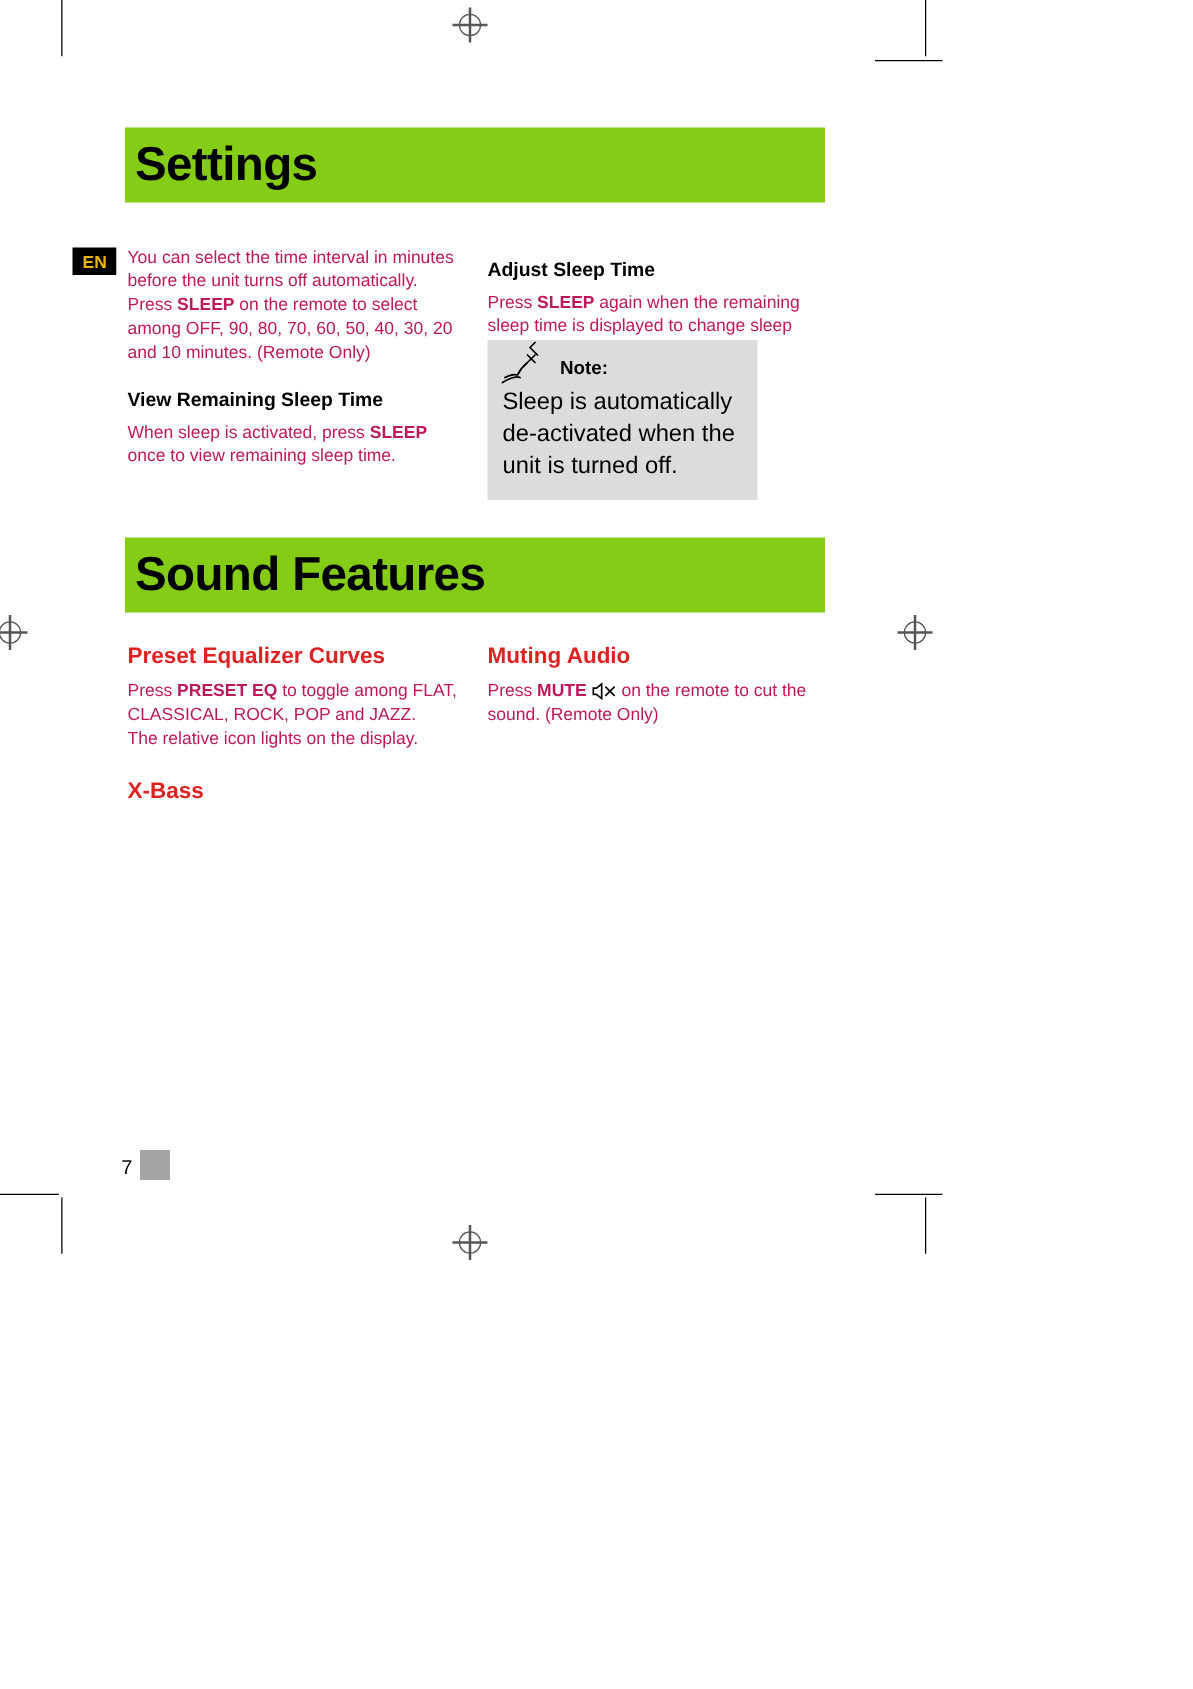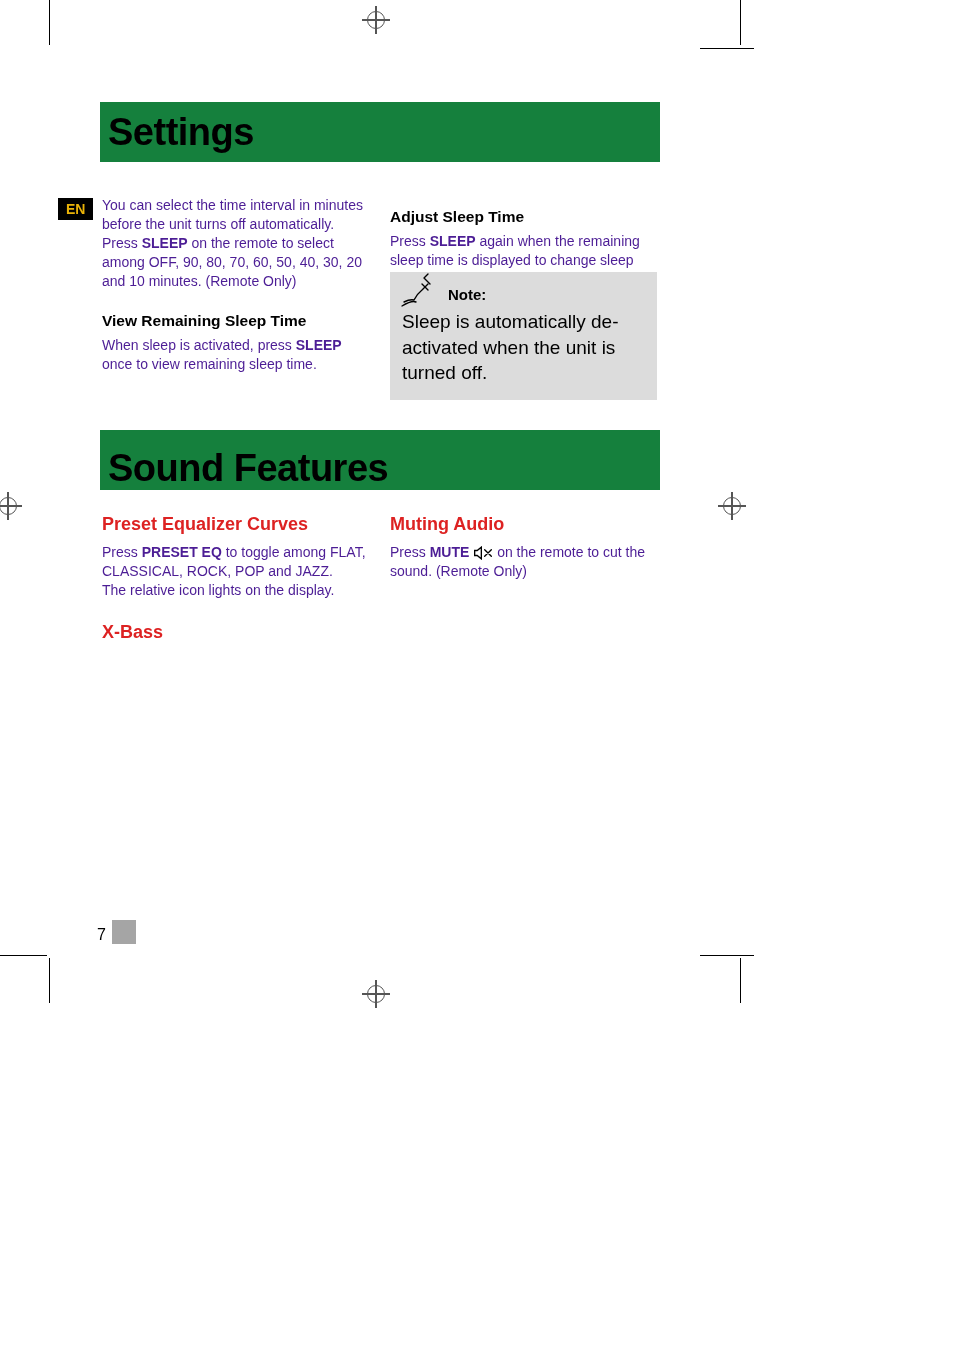--- a/index.html
+++ b/index.html
@@ -27,21 +27,21 @@
   .reg-mark::after  { top: 13px; left: 0; height: 2px; width: 28px; }
   .reg-mark .circ {
     position: absolute;
     left: 5px; top: 5px;
     width: 18px; height: 18px;
     border: 1px solid #555;
     border-radius: 50%;
   }
   .banner {
     position: absolute;
-    background: #15803d;
+    background: #84cc16;
     color: #000;
     font-weight: 900;
     display: flex;
     align-items: center;
   }
   .banner-text {
     font-size: 38px;
     letter-spacing: -0.5px;
     margin-left: 8px;
   }
@@ -56,30 +56,30 @@
   }
   .heading-red {
     color: #d22;
     font-weight: bold;
   }
   .h1-red { font-size: 18px; margin-bottom: 8px; }
   .h2-black { font-size: 15.5px; font-weight: bold; margin-bottom: 6px; }
   .body-text {
     font-size: 14px;
     line-height: 1.35;
-    color: #4c1d95;
+    color: #be185d;
   }
   .col {
     position: absolute;
     width: 270px;
   }
   .note-box {
     position: absolute;
     background: #dcdcdc;
-    width: 267px;
+    width: 216px;
     padding: 10px 12px 14px 12px;
   }
   .note-label {
     font-family: "Comic Sans MS", cursive, sans-serif;
     font-size: 15px;
     font-weight: bold;
     margin-left: 46px;
     margin-top: 4px;
     margin-bottom: 6px;
   }
@@ -164,21 +164,21 @@
     <g stroke="#000" stroke-width="1.4" fill="none" stroke-linecap="round" stroke-linejoin="round">
       <path d="M6 32 q6 -3 10 -2 q3 -6 8 -10 l6 -6"></path>
       <path d="M26 8 l6 6 M30 4 l-4 4 M24 14 l6 6"></path>
       <path d="M4 36 q10 -6 14 -4"></path>
     </g>
   </svg>
   <div class="note-label">Note:</div>
   <div class="note-body">Sleep is automatically de-activated when the unit is turned off.</div>
 </div>
 
-<div class="banner" style="left:100px; top:430px; width:560px; height:60px;align-items:flex-end;">
+<div class="banner" style="left:100px; top:430px; width:560px; height:60px;">
   <span class="banner-text">Sound Features</span>
 </div>
 
 <div class="col" style="left:102px; top:514px;">
   <div class="heading-red h1-red">Preset Equalizer Curves</div>
   <div class="body-text">
     <span>Press </span><b>PRESET EQ</b><span> to toggle among FLAT, CLASSICAL, ROCK, POP and JAZZ.</span>
   </div>
   <div class="body-text">The relative icon lights on the display.</div>
 

